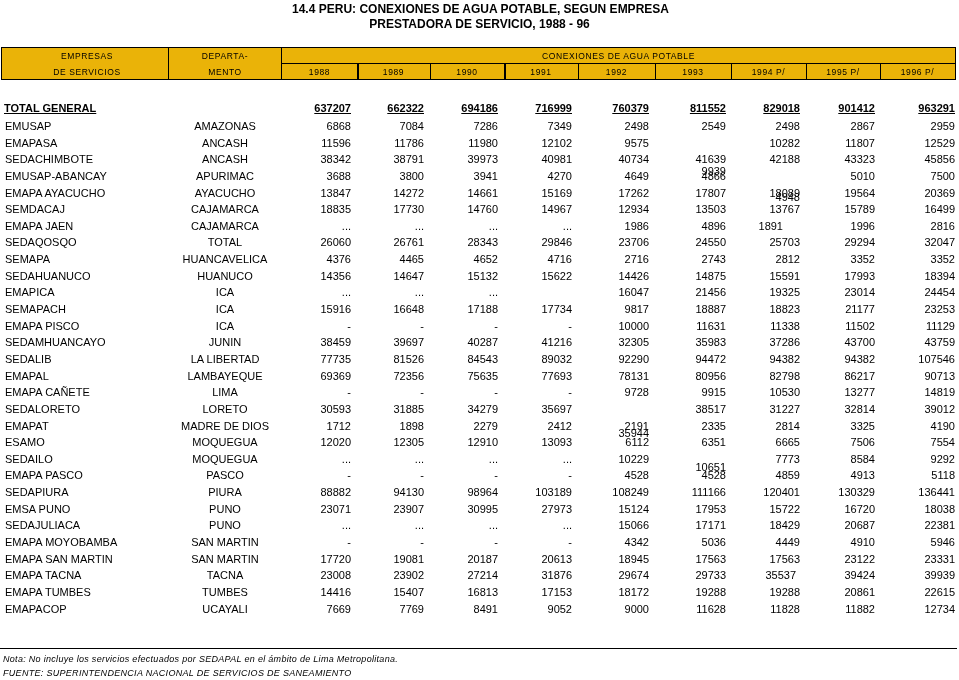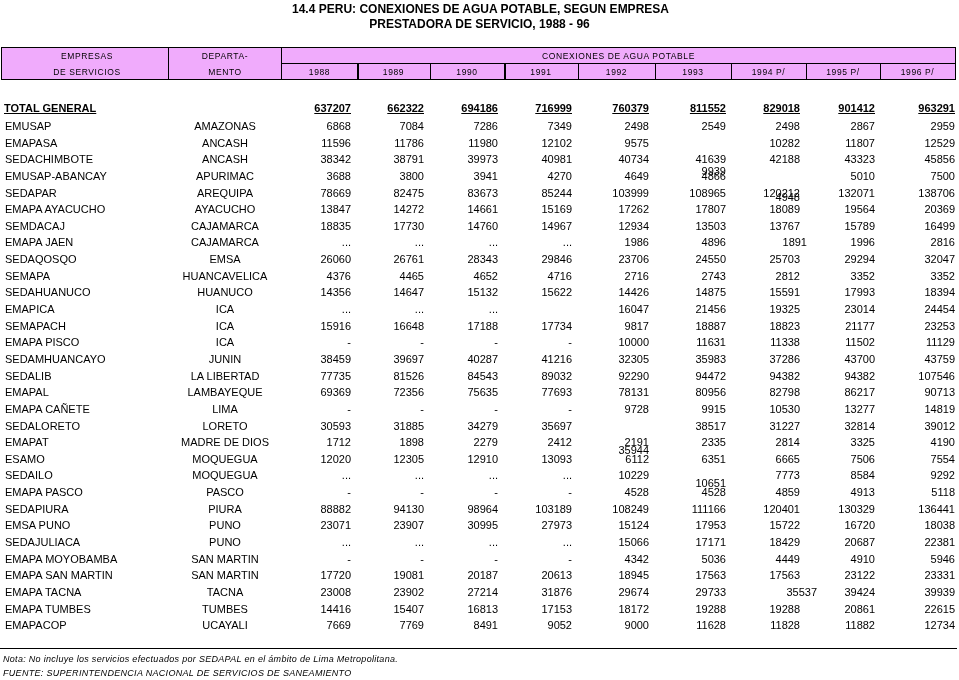--- a/index.html
+++ b/index.html
@@ -6,21 +6,21 @@
   body { width: 959px; height: 680px; position: relative; overflow: hidden;
          font-family: "Liberation Sans", sans-serif; color: #000; }
   .title { position: absolute; left: 0; width: 959px; text-align: center;
            font-weight: bold; font-size: 12px; line-height: 14px; }
   .title.l1 { top: 2px; padding-left: 0; }
   .title.l2 { top: 17px; }
   .title span { display: inline-block; }
   .title.l1 span { margin-left: 2px; }
   
   .hdr { position: absolute; left: 1px; top: 47px; width: 955px; height: 33px;
-         background: #f0abfc; border: 1px solid #000; box-sizing: border-box; }
+         background: #eab308; border: 1px solid #000; box-sizing: border-box; }
   .hdr .cell { position: absolute; font-size: 8.5px; letter-spacing: 0.6px;
                text-align: center; line-height: 16px; }
   .hdr .vline { position: absolute; top: 0; bottom: 0; width: 1px; background: #000; }
   .hdr .hline { position: absolute; height: 1px; background: #000; }
   .hdr .vline.thick { width: 2px; }
   
   .rows { position: absolute; left: 0; top: 100px; width: 959px; }
   .row { position: relative; height: 16.65px; font-size: 11px; line-height: 16px; }
   .row .c { position: absolute; top: 0; white-space: nowrap; }
   .row .name { left: 5px; }
@@ -131,33 +131,20 @@
         <span class="c num" style="right: 535px;">3800</span>
         <span class="c num" style="right: 461px;">3941</span>
         <span class="c num" style="right: 387px;">4270</span>
         <span class="c num" style="right: 310px;">4649</span>
         <span class="c num" style="right: 233px;">4866</span>
         <span class="c num" style="right: 159px; margin-top: 21px;">4948</span>
         <span class="c num" style="right: 84px;">5010</span>
         <span class="c num" style="right: 4px;">7500</span>
       </div>
       <div class="row">
-        <span class="c name">SEDAPAR</span>
-        <span class="c dept">AREQUIPA</span>
-        <span class="c num" style="right: 608px;">78669</span>
-        <span class="c num" style="right: 535px;">82475</span>
-        <span class="c num" style="right: 461px;">83673</span>
-        <span class="c num" style="right: 387px;">85244</span>
-        <span class="c num" style="right: 310px;">103999</span>
-        <span class="c num" style="right: 233px;">108965</span>
-        <span class="c num" style="right: 159px;">120212</span>
-        <span class="c num" style="right: 84px;">132071</span>
-        <span class="c num" style="right: 4px;">138706</span>
-      </div>
-      <div class="row">
         <span class="c name">EMAPA AYACUCHO</span>
         <span class="c dept">AYACUCHO</span>
         <span class="c num" style="right: 608px;">13847</span>
         <span class="c num" style="right: 535px;">14272</span>
         <span class="c num" style="right: 461px;">14661</span>
         <span class="c num" style="right: 387px;">15169</span>
         <span class="c num" style="right: 310px;">17262</span>
         <span class="c num" style="right: 233px;">17807</span>
         <span class="c num" style="right: 159px;">18089</span>
         <span class="c num" style="right: 84px;">19564</span>
@@ -178,27 +165,27 @@
       </div>
       <div class="row">
         <span class="c name">EMAPA JAEN</span>
         <span class="c dept">CAJAMARCA</span>
         <span class="c num" style="right: 608px;">...</span>
         <span class="c num" style="right: 535px;">...</span>
         <span class="c num" style="right: 461px;">...</span>
         <span class="c num" style="right: 387px;">...</span>
         <span class="c num" style="right: 310px;">1986</span>
         <span class="c num" style="right: 233px;">4896</span>
-        <span class="c num" style="right: 152px;">1891</span>
+        <span class="c num" style="right: 176px;">1891</span>
         <span class="c num" style="right: 84px;">1996</span>
         <span class="c num" style="right: 4px;">2816</span>
       </div>
       <div class="row">
         <span class="c name">SEDAQOSQO</span>
-        <span class="c dept">EMSA</span>
+        <span class="c dept">TOTAL</span>
         <span class="c num" style="right: 608px;">26060</span>
         <span class="c num" style="right: 535px;">26761</span>
         <span class="c num" style="right: 461px;">28343</span>
         <span class="c num" style="right: 387px;">29846</span>
         <span class="c num" style="right: 310px;">23706</span>
         <span class="c num" style="right: 233px;">24550</span>
         <span class="c num" style="right: 159px;">25703</span>
         <span class="c num" style="right: 84px;">29294</span>
         <span class="c num" style="right: 4px;">32047</span>
       </div>
@@ -451,21 +438,21 @@
       </div>
       <div class="row">
         <span class="c name">EMAPA TACNA</span>
         <span class="c dept">TACNA</span>
         <span class="c num" style="right: 608px;">23008</span>
         <span class="c num" style="right: 535px;">23902</span>
         <span class="c num" style="right: 461px;">27214</span>
         <span class="c num" style="right: 387px;">31876</span>
         <span class="c num" style="right: 310px;">29674</span>
         <span class="c num" style="right: 233px;">29733</span>
-        <span class="c num" style="right: 142px; margin-left: 8px;">35537</span>
+        <span class="c num" style="right: 163px; margin-left: 8px;">35537</span>
         <span class="c num" style="right: 84px;">39424</span>
         <span class="c num" style="right: 4px;">39939</span>
       </div>
       <div class="row">
         <span class="c name">EMAPA TUMBES</span>
         <span class="c dept">TUMBES</span>
         <span class="c num" style="right: 608px;">14416</span>
         <span class="c num" style="right: 535px;">15407</span>
         <span class="c num" style="right: 461px;">16813</span>
         <span class="c num" style="right: 387px;">17153</span>

